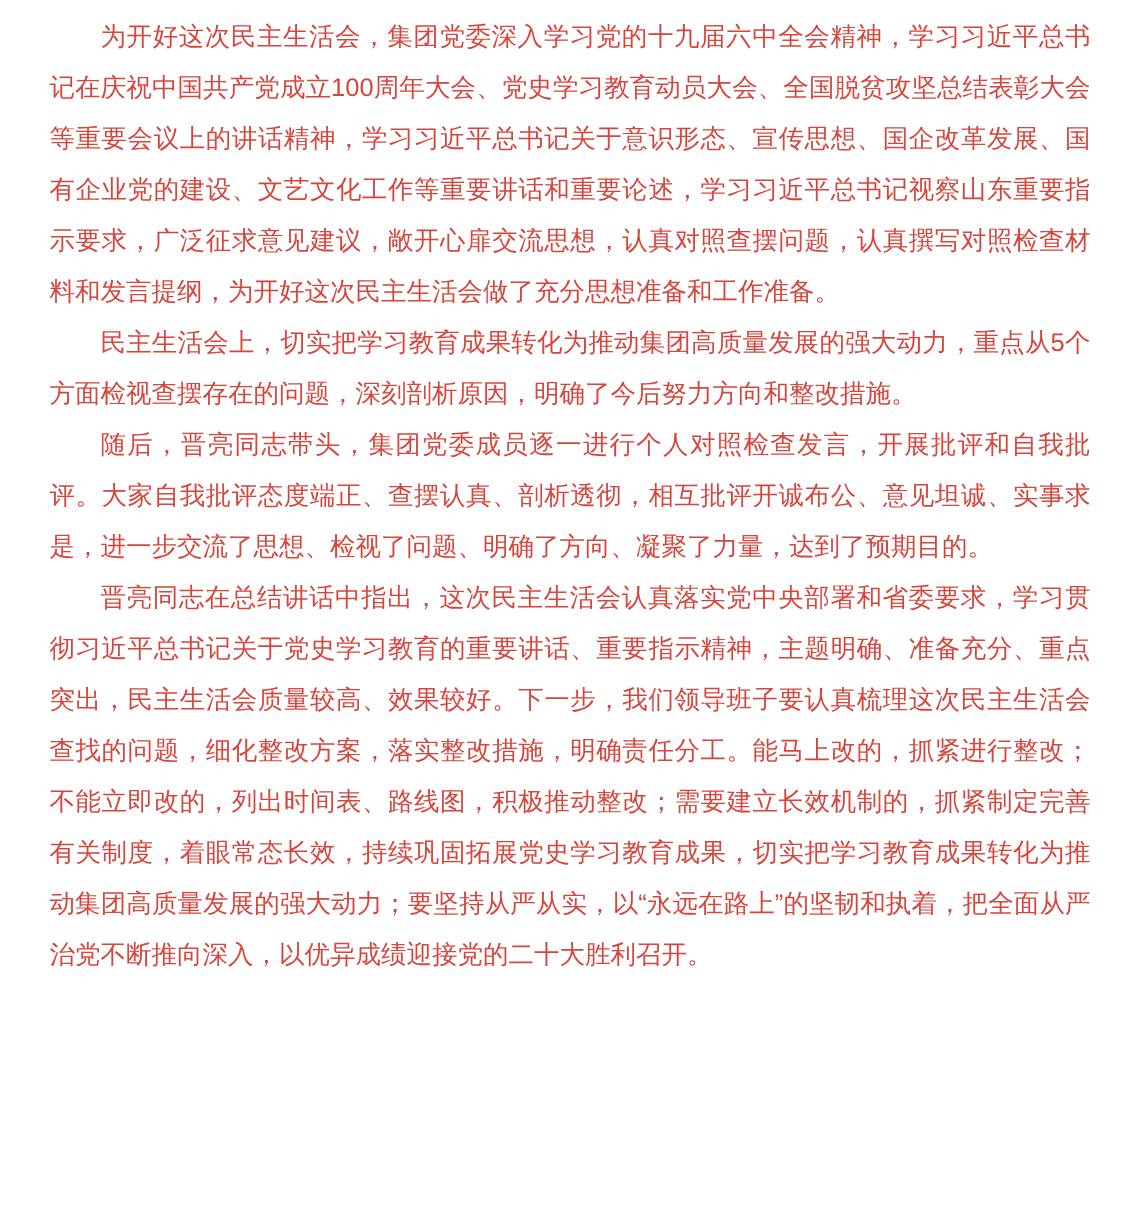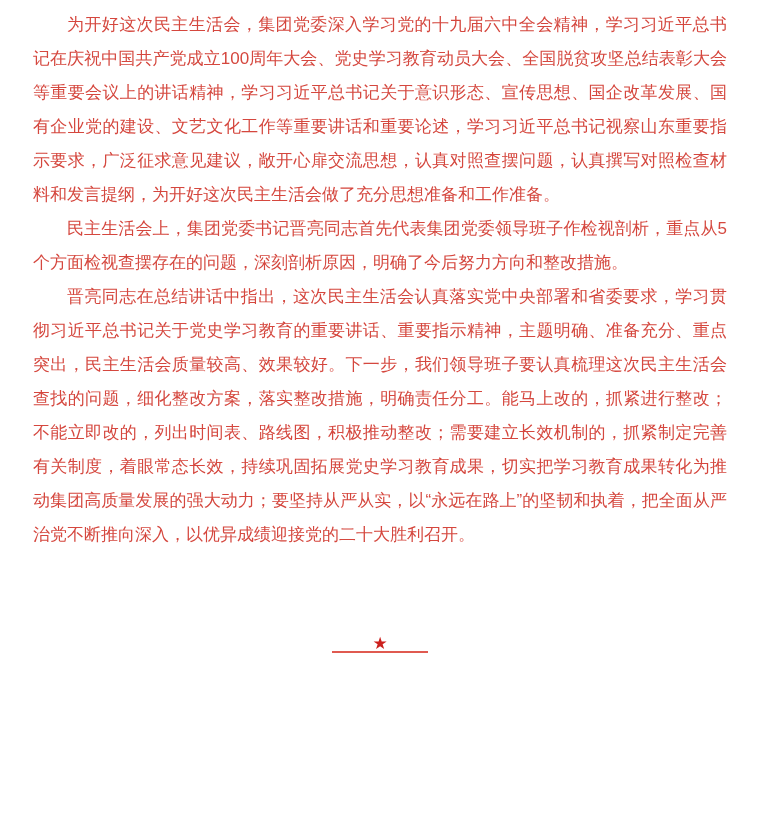--- a/index.html
+++ b/index.html
@@ -52,21 +52,22 @@
     padding-left: 5px; 
     font-weight: bold;
   }
 </style>
 </head>
 <body>
 
 <div class="page">
   <div class="article-body">
     <p class="para">为开好这次民主生活会，集团党委深入学习党的十九届六中全会精神，学习习近平总书记在庆祝中国共产党成立100周年大会、党史学习教育动员大会、全国脱贫攻坚总结表彰大会等重要会议上的讲话精神，学习习近平总书记关于意识形态、宣传思想、国企改革发展、国有企业党的建设、文艺文化工作等重要讲话和重要论述，学习习近平总书记视察山东重要指示要求，广泛征求意见建议，敞开心扉交流思想，认真对照查摆问题，认真撰写对照检查材料和发言提纲，为开好这次民主生活会做了充分思想准备和工作准备。</p>
-    <p class="para">民主生活会上，集团党委书记晋亮同志首先代表集团党委领导班子作检视剖析，重点从5个方面检视查摆存在的问题，深刻剖析原因，明确了今后努力方向和整改措施。</p>
+    <p class="para">民主生活会上，切实把学习教育成果转化为推动集团高质量发展的强大动力，重点从5个方面检视查摆存在的问题，深刻剖析原因，明确了今后努力方向和整改措施。</p>
+    <p class="para">随后，晋亮同志带头，集团党委成员逐一进行个人对照检查发言，开展批评和自我批评。大家自我批评态度端正、查摆认真、剖析透彻，相互批评开诚布公、意见坦诚、实事求是，进一步交流了思想、检视了问题、明确了方向、凝聚了力量，达到了预期目的。</p>
     <p class="para">晋亮同志在总结讲话中指出，这次民主生活会认真落实党中央部署和省委要求，学习贯彻习近平总书记关于党史学习教育的重要讲话、重要指示精神，主题明确、准备充分、重点突出，民主生活会质量较高、效果较好。下一步，我们领导班子要认真梳理这次民主生活会查找的问题，细化整改方案，落实整改措施，明确责任分工。能马上改的，抓紧进行整改；不能立即改的，列出时间表、路线图，积极推动整改；需要建立长效机制的，抓紧制定完善有关制度，着眼常态长效，持续巩固拓展党史学习教育成果，切实把学习教育成果转化为推动集团高质量发展的强大动力；要坚持从严从实，以“永远在路上”的坚韧和执着，把全面从严治党不断推向深入，以优异成绩迎接党的二十大胜利召开。</p>
   </div>
 
   <div class="end-divider">
     <span class="star">★</span>
     <div class="hline"></div>
   </div>
 </div>
 
 </body></html>

